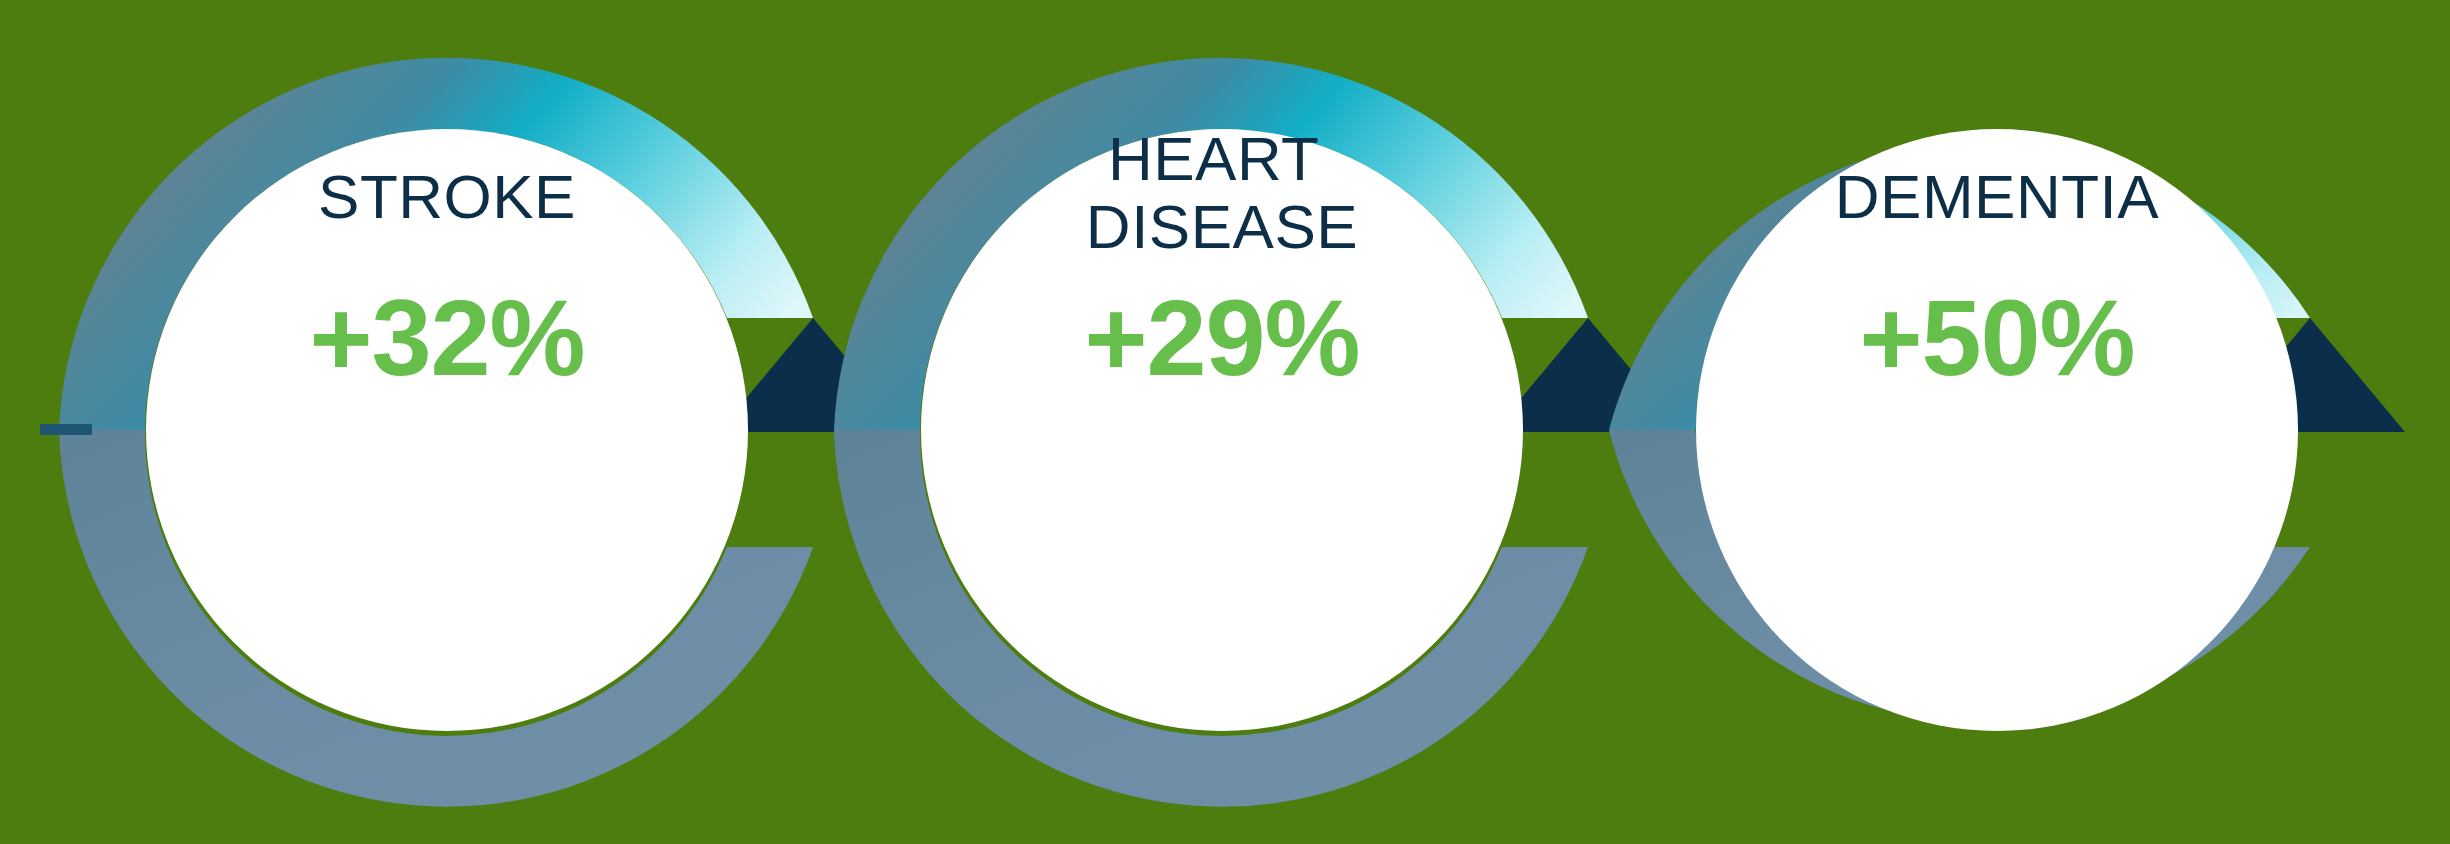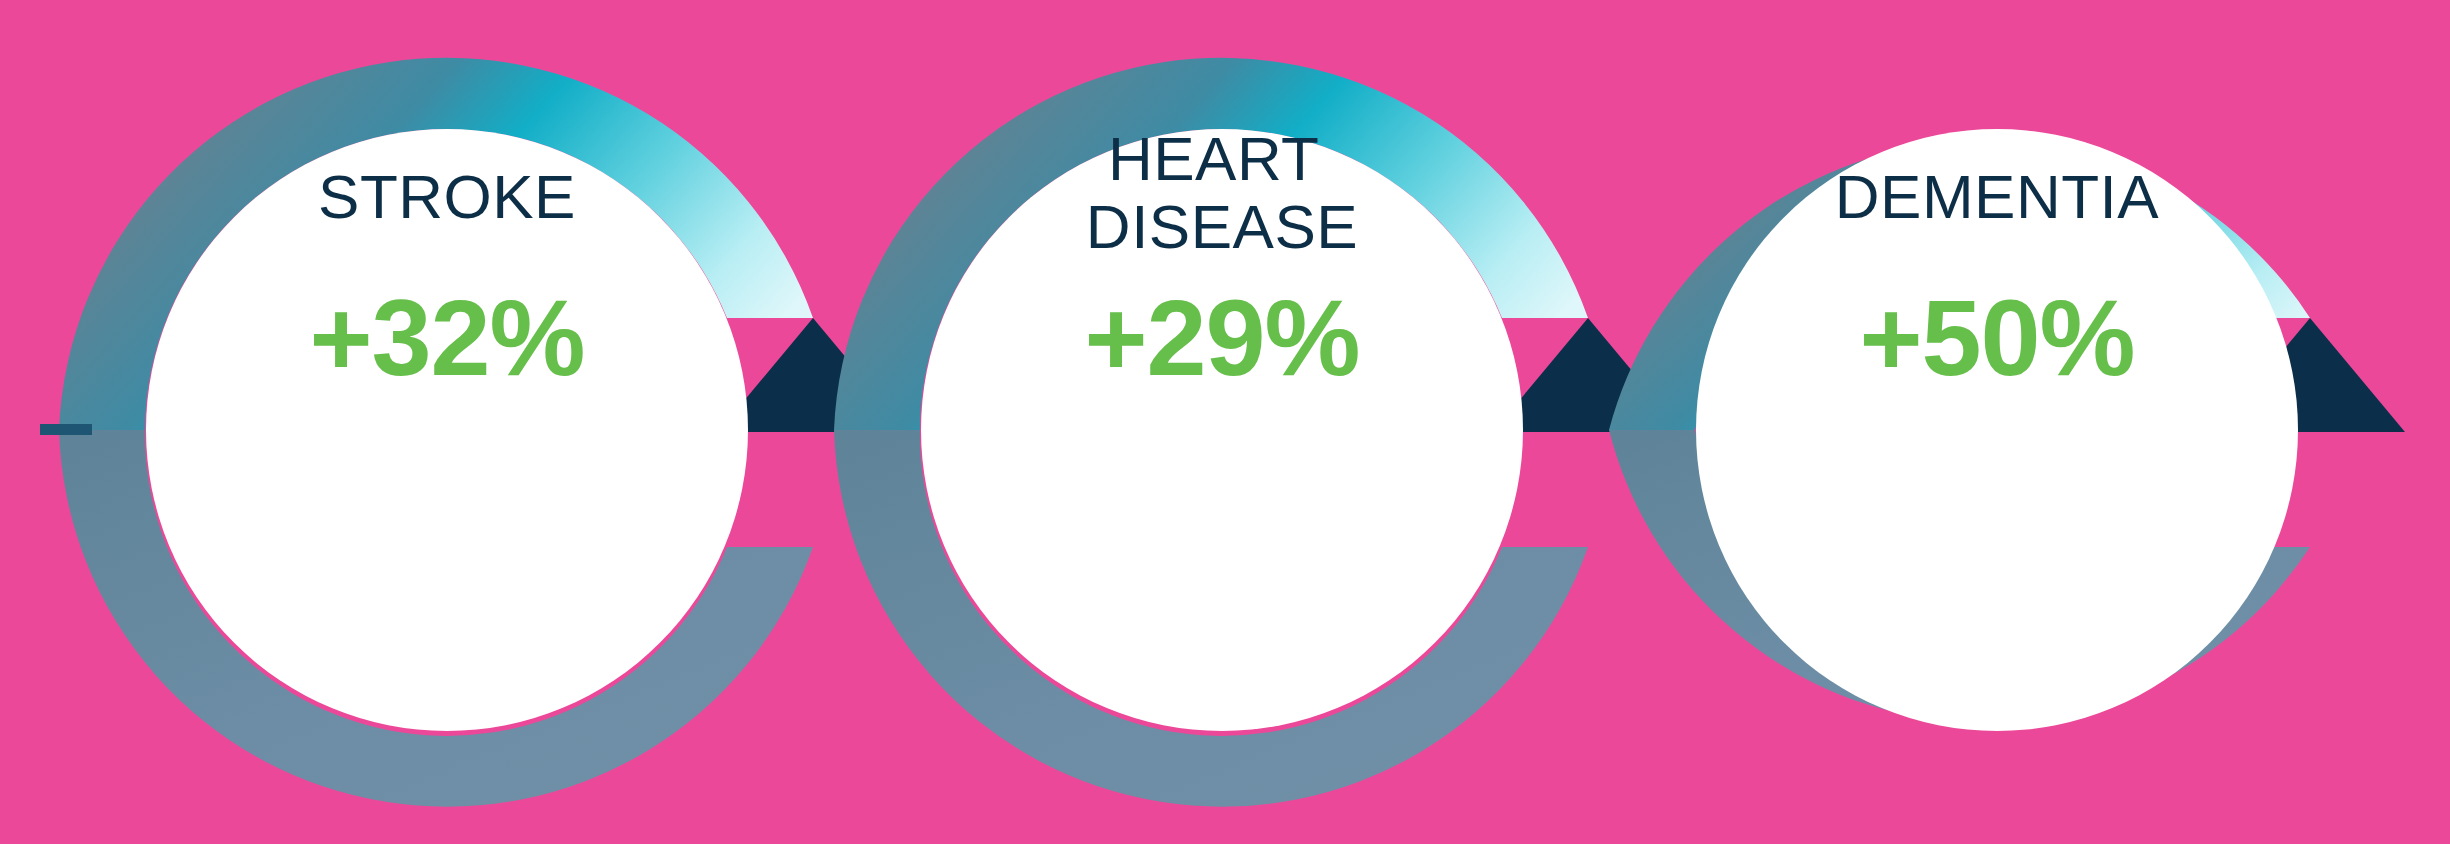--- a/index.html
+++ b/index.html
@@ -10,21 +10,21 @@
   body {
     width: 2450px;
     height: 844px;
     overflow: hidden;
     font-family: "Liberation Sans", "DejaVu Sans", sans-serif;
   }
   #infographic {
     position: relative;
     width: 2450px;
     height: 844px;
-    background: #ec4899;
+    background: #4d7c0f;
   }
   #rings-svg {
     position: absolute;
     left: 0;
     top: 0;
     width: 2450px;
     height: 844px;
     display: block;
   }
   .ring-label {

